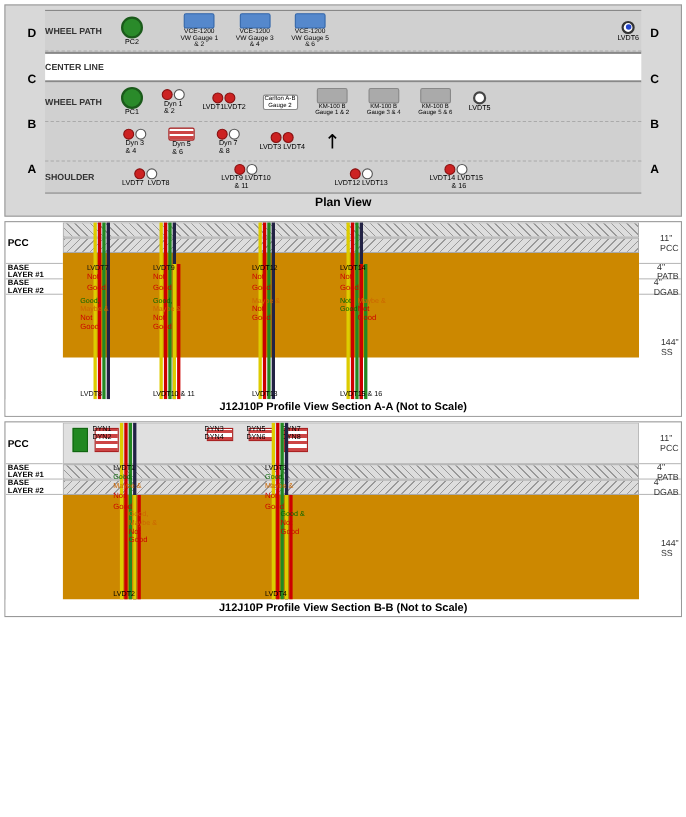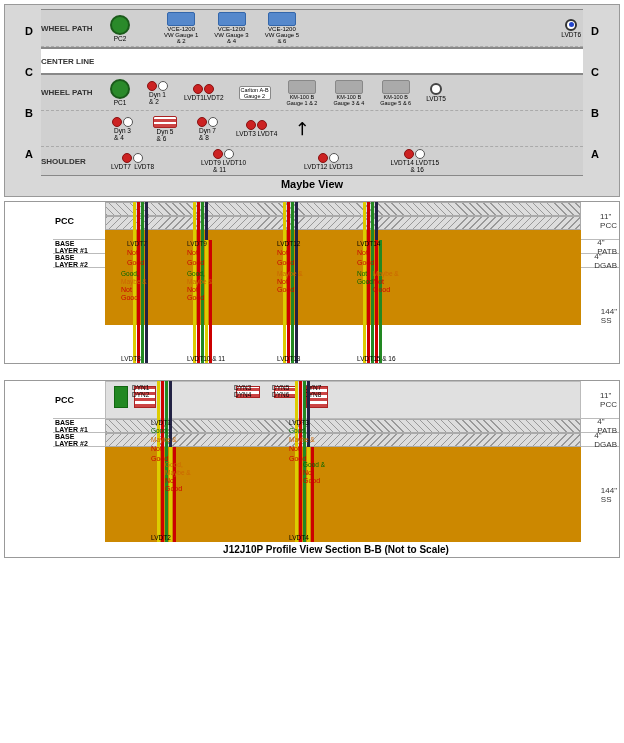--- a/index.html
+++ b/index.html
@@ -161,24 +161,23 @@
     }
 
     
     .shoulder-row {
       border-bottom: 1px solid #888;
     }
 
     
     .profile-container {
       border: 1px solid #999;
-      margin-bottom: 16px;
+      margin-bottom: 4px;
       position: relative;
       overflow: hidden;
-      padding-left: 48px;
     }
 
     .profile-title {
       text-align: center;
       font-size: 10px;
       font-weight: bold;
       padding: 2px;
       background: #fff;
     }
 
@@ -418,21 +417,21 @@
             <div class="double-circle">
               <div class="small-circle-red"></div>
               <div class="small-circle-outline"></div>
             </div>
             <div style="font-size:6.5px;">LVDT14&nbsp;LVDT15<br><span style="margin-left:20px;">&amp; 16</span></div>
           </div>
         </div>
       </div>
     </div>
 
-    <div class="plan-title">Maybe View</div>
+    <div class="plan-title">Plan View</div>
   </div>
 
   <div class="profile-container">
     <div style="display:flex; position:relative;">
 
       <div style="width:52px; flex-shrink:0; position:relative;">
 
         <div style="height:38px; display:flex; align-items:center; padding-left:2px; border-bottom:1px solid #bbb;">
           <span style="font-size:9px; font-weight:bold;">PCC</span>
         </div>
@@ -537,20 +536,21 @@
         </div>
         <div style="height:14px; display:flex; align-items:center; justify-content:flex-end; padding-right:2px; border-bottom:1px solid #bbb;">
           <span>4"<br>DGAB</span>
         </div>
         <div style="height:95px; display:flex; align-items:center; justify-content:flex-end; padding-right:2px;">
           <span>144"<br>SS</span>
         </div>
       </div>
     </div>
 
+    <div class="profile-title">J12J10P Profile View Section A-A (Not to Scale)</div>
   </div>
 
   <div class="profile-container">
     <div style="display:flex; position:relative;">
 
       <div style="width:52px; flex-shrink:0; position:relative;">
         <div style="height:38px; display:flex; align-items:center; padding-left:2px; border-bottom:1px solid #bbb;">
           <span style="font-size:9px; font-weight:bold;">PCC</span>
         </div>
         <div style="height:14px; display:flex; align-items:center; padding-left:2px; border-bottom:1px solid #bbb;">

